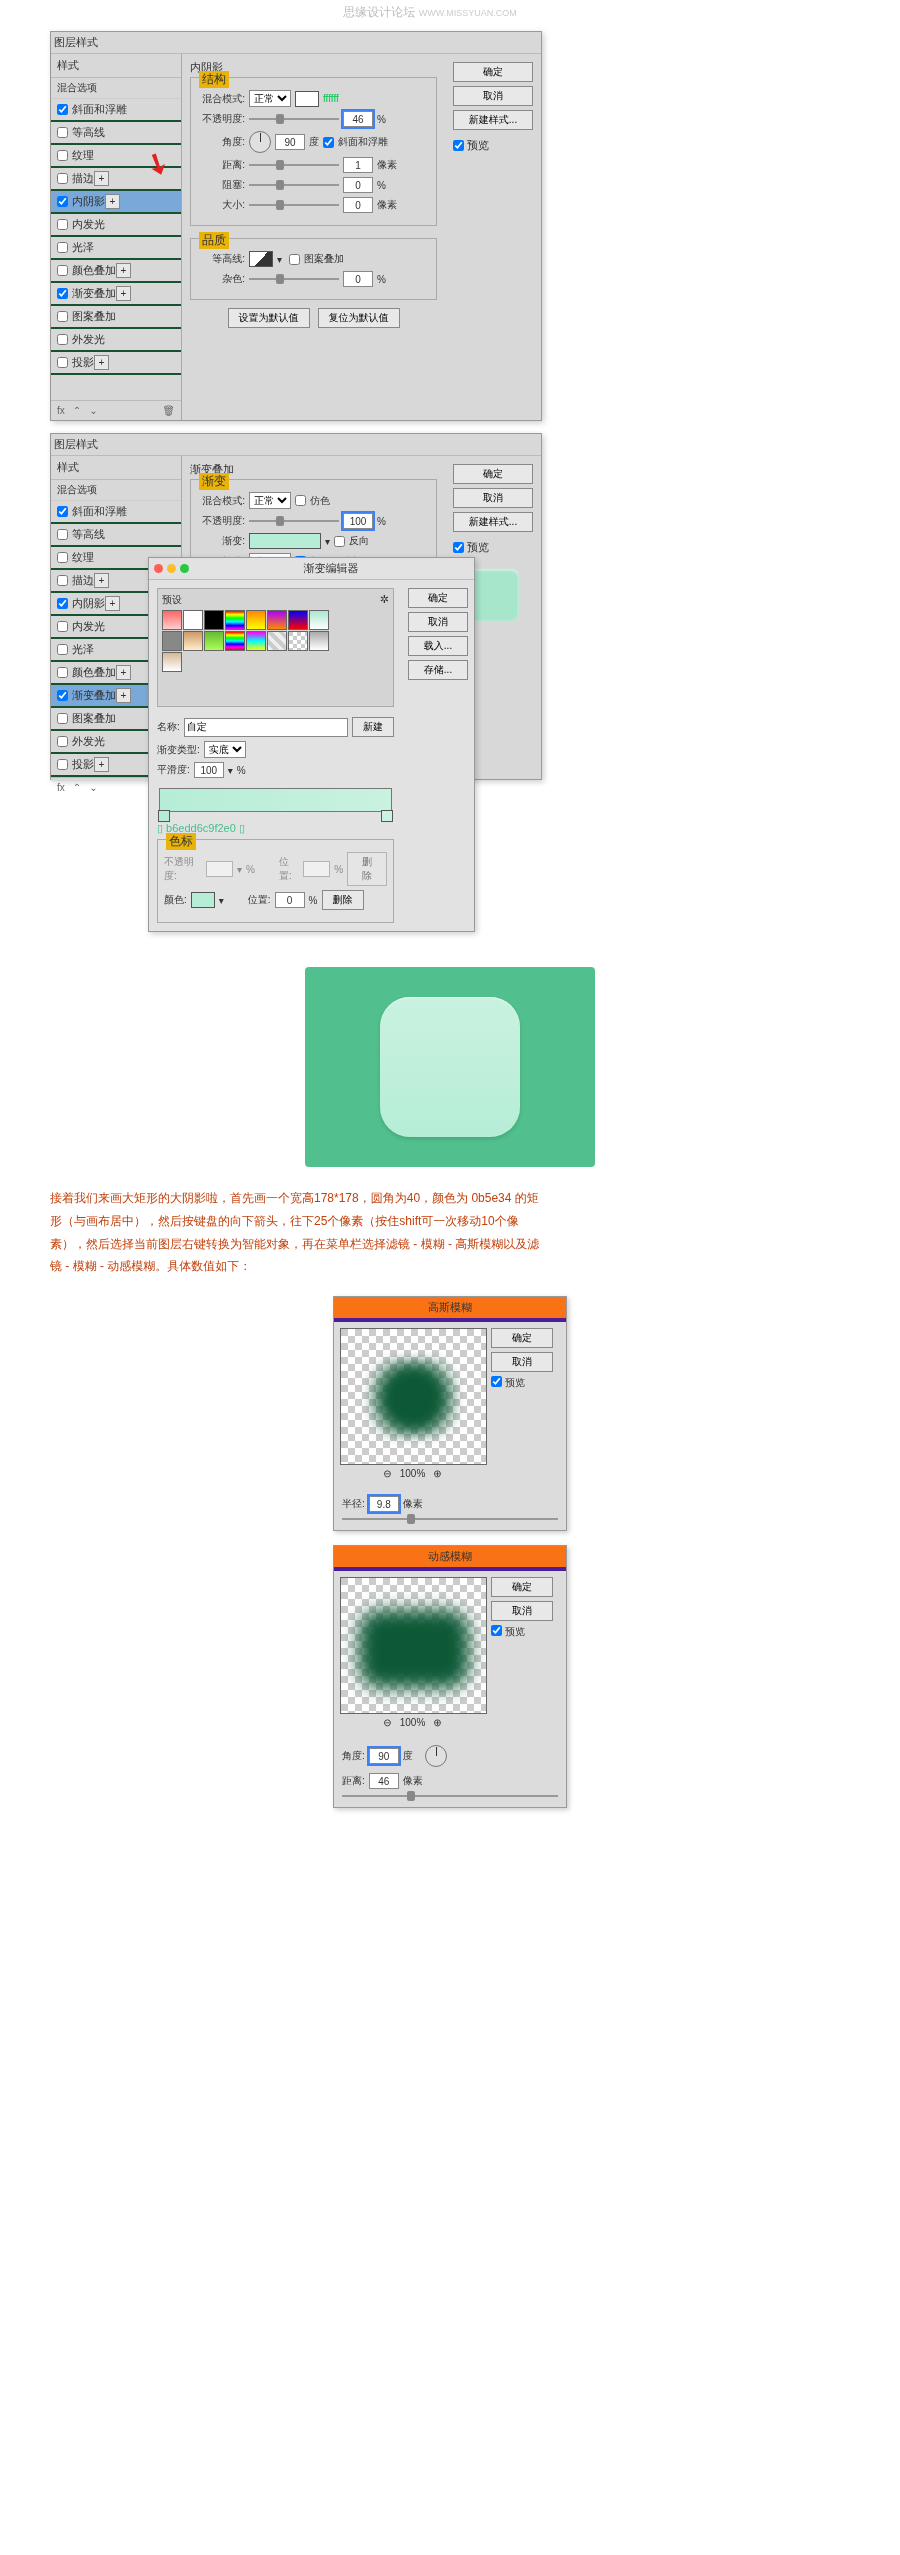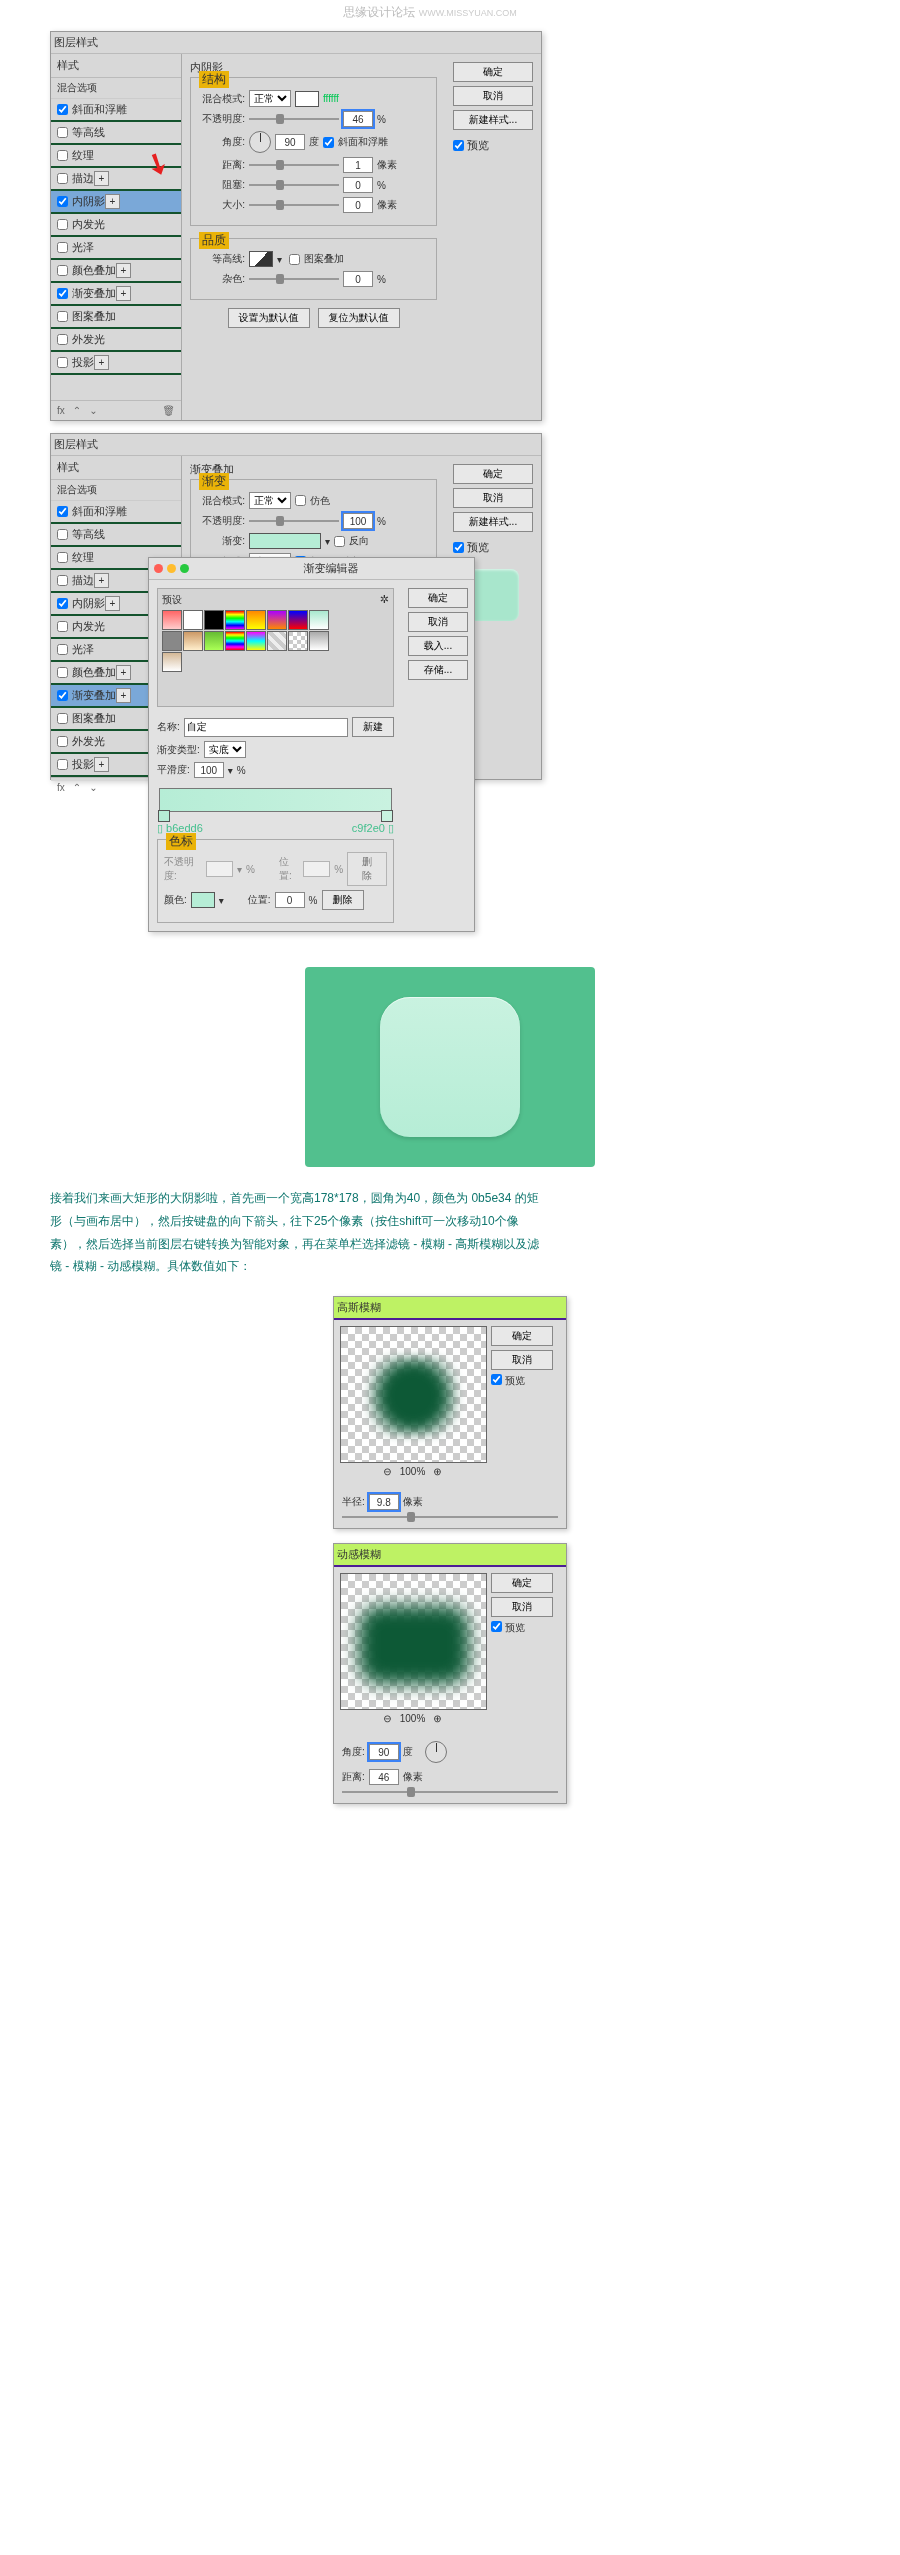--- a/index.html
+++ b/index.html
@@ -43,23 +43,23 @@
 .ged-main{flex:1;padding:8px}
 .presets{border:1px solid #aaa;padding:4px;background:#d4d4d4}
 .presets-label{font-size:10px;margin-bottom:3px}
 .pgrid{display:flex;flex-wrap:wrap;gap:1px;width:180px}
 .psw{width:18px;height:18px;border:1px solid #666}
 .gbar{height:22px;border:1px solid #777;margin:10px 2px;position:relative}
 .stop{position:absolute;width:10px;height:10px;bottom:-11px;border:1px solid #555}
 .ged-side{width:60px;padding:8px 6px;display:flex;flex-direction:column;gap:4px}
 .demo{width:290px;height:200px;margin:35px auto 20px;background:#52c08e;border-radius:4px;display:flex;align-items:center;justify-content:center}
 .demo-icon{width:140px;height:140px;border-radius:30px;background:linear-gradient(#c9f2e0,#b6edd6);box-shadow:inset 0 1px 0 rgba(255,255,255,0.6),0 2px 4px rgba(0,0,0,0.15)}
-.bodytxt{width:490px;margin:8px 50px 18px;font-size:12px;line-height:1.9;color:#0f766e}
+.bodytxt{width:490px;margin:8px 50px 18px;font-size:12px;line-height:1.9;color:#c2410c}
 .filter{width:232px;background:#dcdcdc;border:1px solid #999;margin:8px auto 14px;box-shadow:2px 2px 5px rgba(0,0,0,0.2)}
-.filter-title{text-align:left;padding:3px;background:#bef264;border-bottom:2px solid #4c1d95}
+.filter-title{text-align:center;padding:3px;background:#f97316;border-bottom:4px solid #4c1d95}
 .filter-body{display:flex;padding:6px;gap:6px}
 .fprev{width:145px}
 .checker{width:145px;height:135px;border:1px solid #666;background:repeating-conic-gradient(#fff 0 25%,#ccc 0 50%) 0 0/14px 14px;position:relative;overflow:hidden}
 .blob1{position:absolute;width:88px;height:78px;border-radius:22px;background:radial-gradient(circle,#0d5936 45%,rgba(13,89,54,0.1) 80%);filter:blur(5px);left:28px;top:30px}
 .blob2{position:absolute;width:110px;height:78px;border-radius:22px;background:#0d5936;filter:blur(9px);left:18px;top:32px}
 .zoom{display:flex;align-items:center;justify-content:center;gap:8px;padding:3px;font-size:10px}
 .fctl{width:62px;display:flex;flex-direction:column;gap:4px}
 .fparam{padding:4px 8px 10px}
 </style>
 </head>
@@ -435,21 +435,21 @@
  <div class="p-row">
           <span>平滑度:</span>
           <span class="num">100</span>
           <span>▾</span>
           <span>%</span>
         </div>
  <div class="gbar" style="background:linear-gradient(90deg,#b6edd6,#c9f2e0)">
   <span class="stop" style="left:-2px;background:#b6edd6"></span>
   <span class="stop" style="right:-2px;background:#c9f2e0"></span>
  </div>
- <div style="display:flex;justify-content:space-between;margin:10px 0 4px">
+ <div style="display:flex;justify-content:flex-start;margin:10px 0 4px">
   <span style="color:#44c08e">▯ <span>b6edd6</span></span>
   <span style="color:#44c08e"><span>c9f2e0</span> ▯</span>
  </div>
  <div class="p-box">
   <span class="p-box-label">色标</span>
   <div class="p-row" style="opacity:0.5">
             <span>不透明度:</span>
             <span class="num"></span>
             <span>▾</span>
             <span>%</span>

